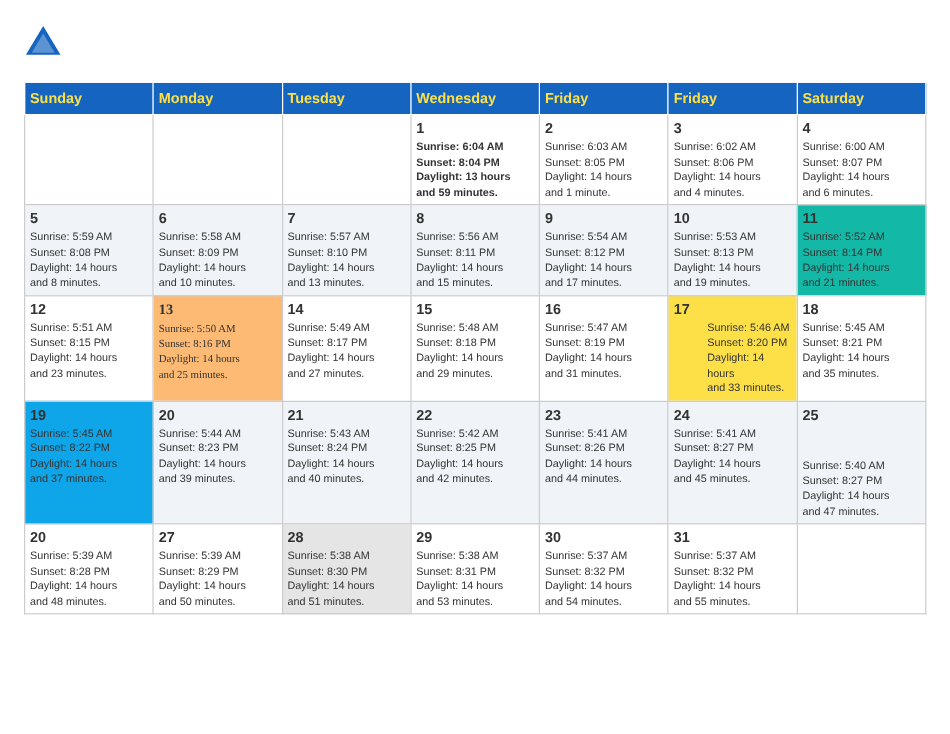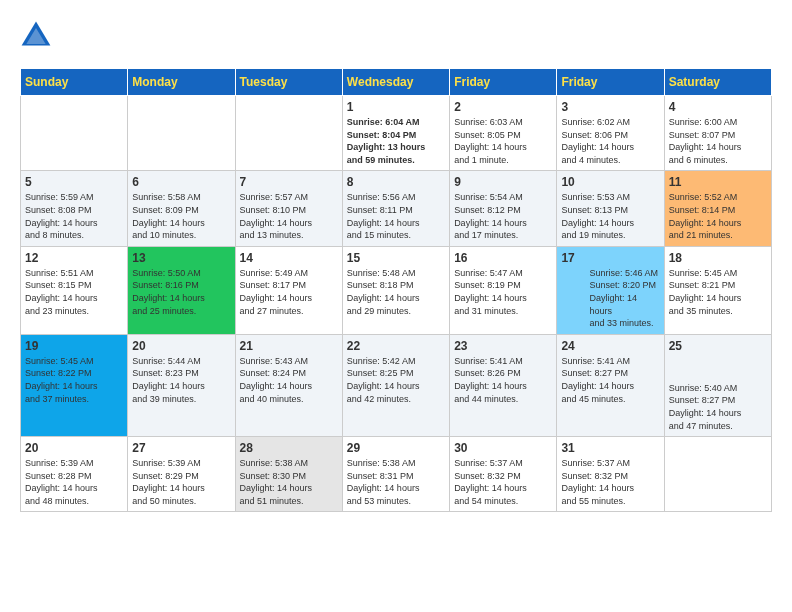--- a/index.html
+++ b/index.html
@@ -198,37 +198,37 @@
 Daylight: 14 hours
 and 17 minutes.</div>
         </td>
         <td style="background-color: rgb(240, 244, 248);">
           <div class="day-num">10</div>
           <div class="day-info" style="white-space: pre-line;">Sunrise: 5:53 AM
 Sunset: 8:13 PM
 Daylight: 14 hours
 and 19 minutes.</div>
         </td>
-        <td style="background-color: #fdba74;">
+        <td style="background-color: #14b8a6;">
           <div class="day-num">11</div>
           <div class="day-info" style="white-space: pre-line;">Sunrise: 5:52 AM
 Sunset: 8:14 PM
 Daylight: 14 hours
 and 21 minutes.</div>
         </td>
       </tr>
       <tr>
         <td style="background-color: rgb(255, 255, 255);">
           <div class="day-num">12</div>
           <div class="day-info" style="white-space: pre-line;">Sunrise: 5:51 AM
 Sunset: 8:15 PM
 Daylight: 14 hours
 and 23 minutes.</div>
         </td>
-        <td style="background-color: #22c55e;">
+        <td style="background-color: #fdba74; font-family: Liberation Serif, serif;">
           <div class="day-num">13</div>
           <div class="day-info" style="white-space: pre-line;">Sunrise: 5:50 AM
 Sunset: 8:16 PM
 Daylight: 14 hours
 and 25 minutes.</div>
         </td>
         <td style="background-color: rgb(255, 255, 255);">
           <div class="day-num">14</div>
           <div class="day-info" style="white-space: pre-line;">Sunrise: 5:49 AM
 Sunset: 8:17 PM
@@ -242,21 +242,21 @@
 Daylight: 14 hours
 and 29 minutes.</div>
         </td>
         <td style="background-color: rgb(255, 255, 255);">
           <div class="day-num">16</div>
           <div class="day-info" style="white-space: pre-line;">Sunrise: 5:47 AM
 Sunset: 8:19 PM
 Daylight: 14 hours
 and 31 minutes.</div>
         </td>
-        <td style="background-color: #7dd3fc;">
+        <td style="background-color: #fde047;">
           <div class="day-num">17</div>
           <div class="day-info" style="white-space: pre-line; margin-left: 28px;">Sunrise: 5:46 AM
 Sunset: 8:20 PM
 Daylight: 14 hours
 and 33 minutes.</div>
         </td>
         <td style="background-color: rgb(255, 255, 255);">
           <div class="day-num">18</div>
           <div class="day-info" style="white-space: pre-line;">Sunrise: 5:45 AM
 Sunset: 8:21 PM

